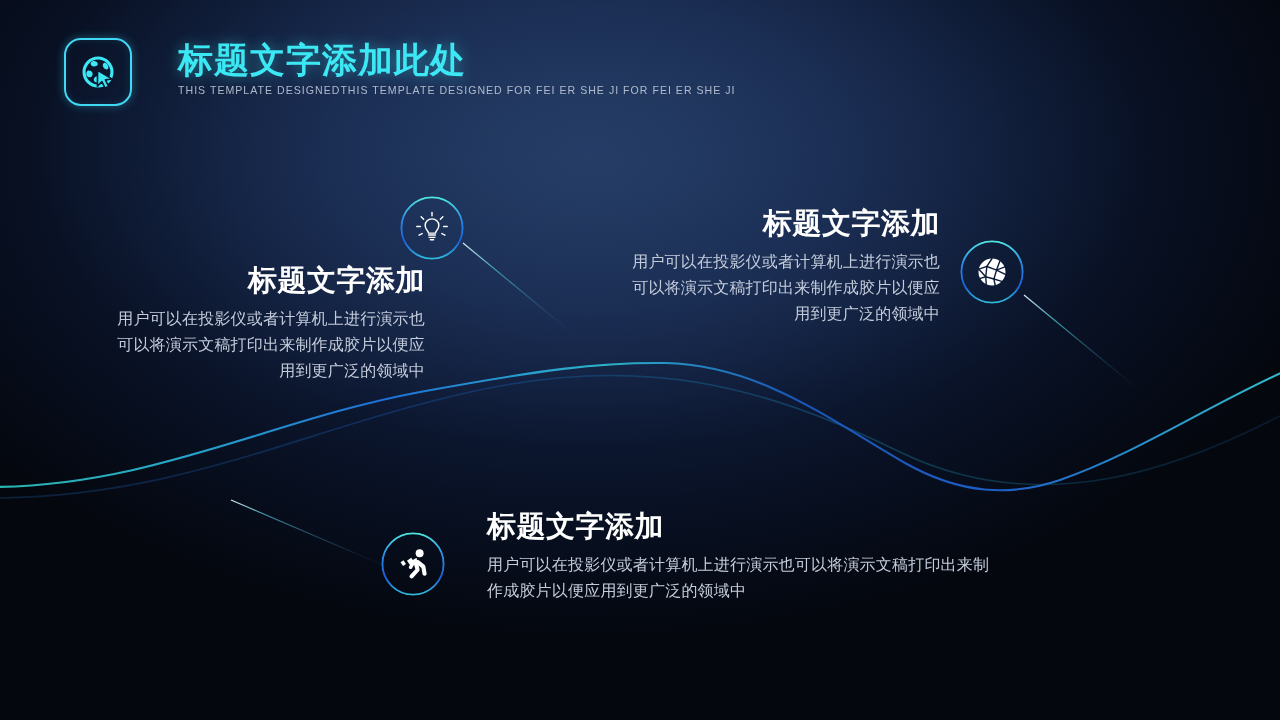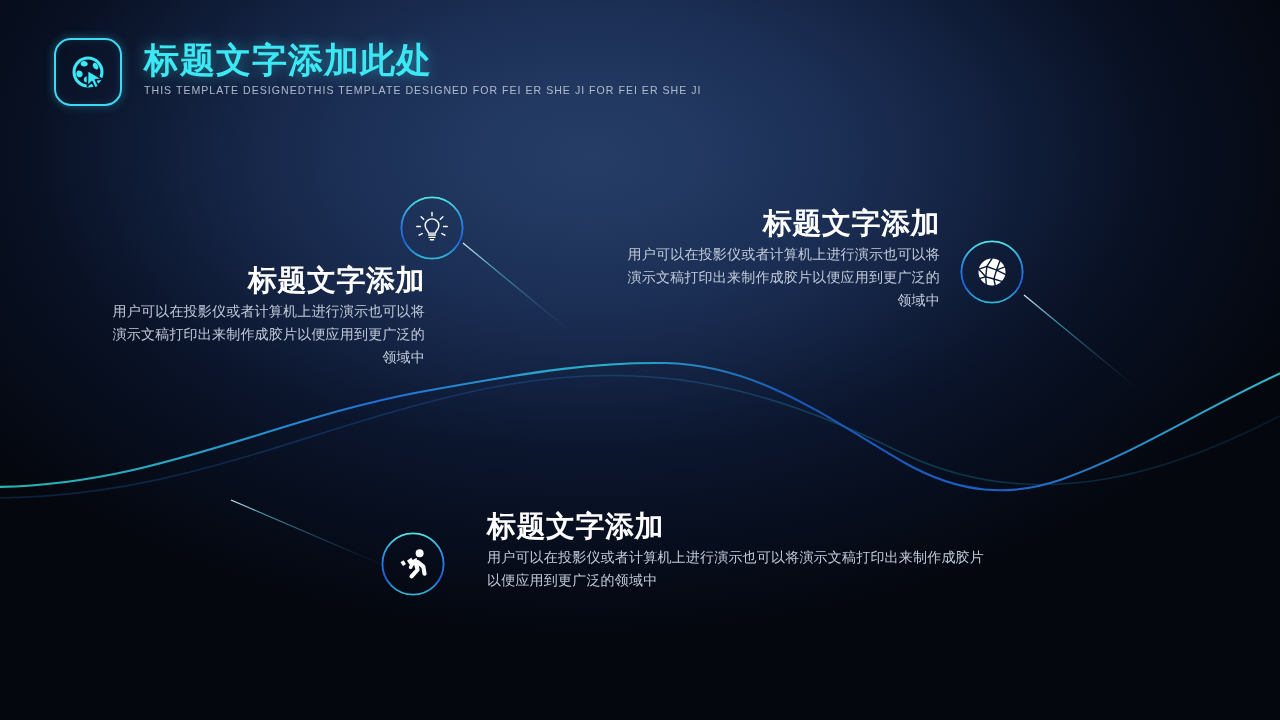--- a/index.html
+++ b/index.html
@@ -22,24 +22,25 @@
   #bg-waves {
     position: absolute;
     inset: 0;
     width: 1280px;
     height: 720px;
     pointer-events: none;
   }
   
   .header {
     position: absolute;
-    left: 54px;
+    left: 64px;
     top: 38px;
     display: flex;
     align-items: flex-start;
+    gap: 24px;
   }
   .header-logo {
     width: 68px;
     height: 68px;
     border: 2.5px solid #3fd8f5;
     border-radius: 17px;
     box-sizing: border-box;
     display: flex;
     align-items: center;
     justify-content: center;
@@ -74,22 +75,22 @@
   .block { position: absolute; }
   .block-title {
     font-size: 29px;
     font-weight: bold;
     color: #ffffff;
     line-height: 1.25;
     letter-spacing: 0.5px;
     white-space: nowrap;
   }
   .block-body {
-    margin-top: 2px;
-    font-size: 14px;
+    margin-top: 8px;
+    font-size: 16px;
     color: #c4ccdb;
     line-height: 1.62;
     letter-spacing: 0.2px;
   }
   .align-right { text-align: right; }
   .align-left  { text-align: left; }
 
   #block-1 { left: 110px; top: 262px; width: 315px; }
   #block-2 { left: 625px; top: 205px; width: 315px; }
   #block-3 { left: 487px; top: 508px; width: 505px; }

